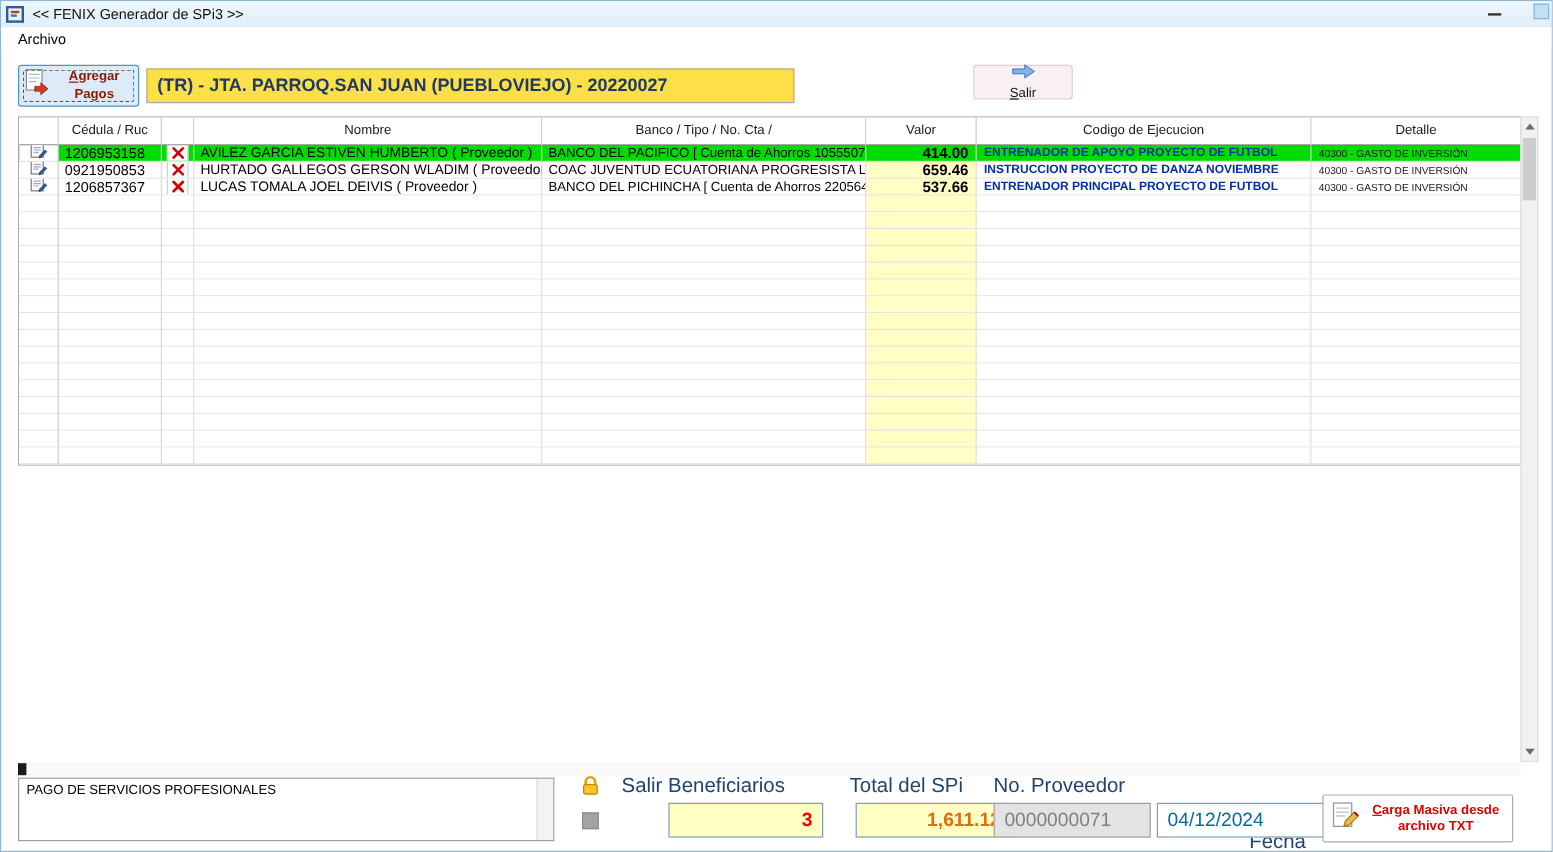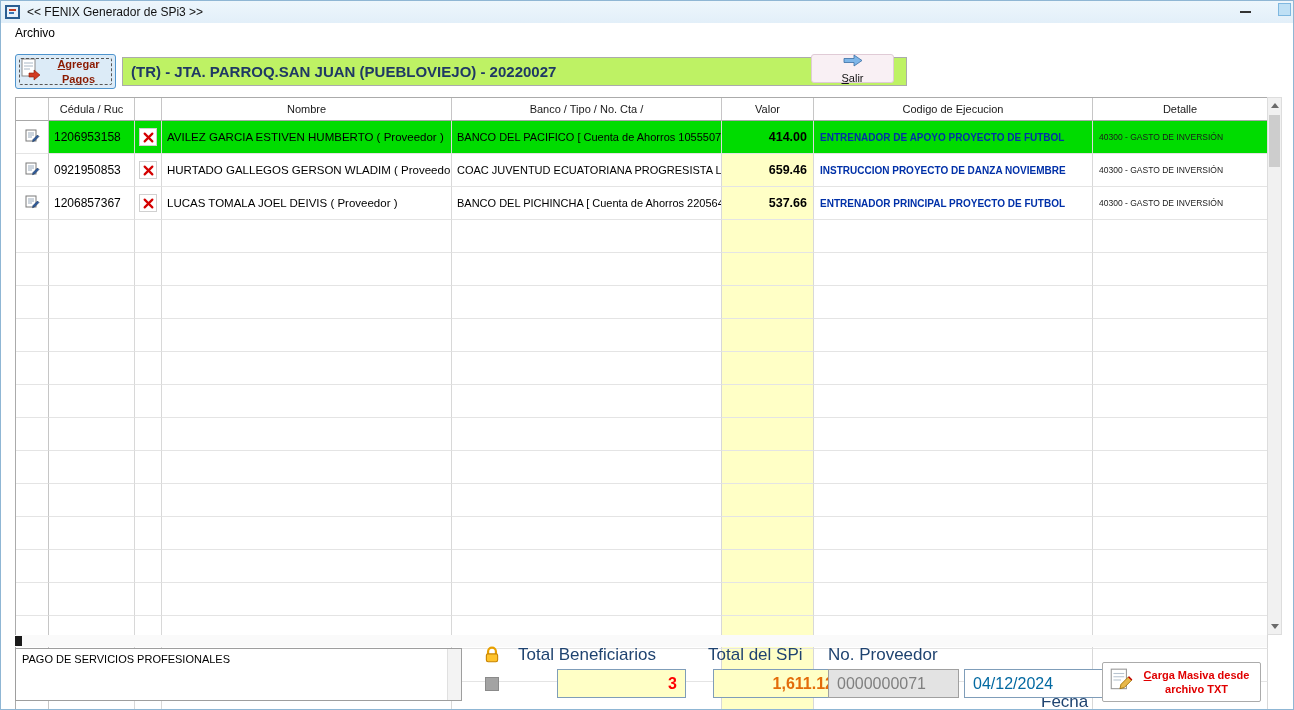--- a/index.html
+++ b/index.html
@@ -26,37 +26,37 @@
   .menubar{position:absolute;left:0;top:22px;width:100%;height:19px;background:#FFFFFF;
     display:flex;align-items:center;padding-left:10px;font-size:12px;}
   .menu-item{padding:1px 4px;}
   
   .btn{cursor:default;}
   .btn-agregar{position:absolute;left:14px;top:53px;width:101px;height:35px;
     background:#DCEBF7;border:1px solid #4F94CD;border-radius:3px;
     display:flex;align-items:center;gap:4px;padding:2px 4px;}
   .btn-agregar .focus-rect{position:absolute;inset:3px;border:1px dashed #555;border-radius:2px;pointer-events:none;}
   .btn-agregar .lbl{color:#8B1A00;font-weight:bold;font-size:11px;line-height:1.3;text-align:center;flex:1;}
-  .entity-input{position:absolute;left:121px;top:56px;width:785px;height:29px;
-    border:1px solid #ABABAB;background:#bef264;color:#1F3864;font-weight:bold;
+  .entity-input{position:absolute;left:121px;top:56px;width:540px;height:29px;
+    border:1px solid #ABABAB;background:#fde047;color:#1F3864;font-weight:bold;
     font-size:15px;padding:0 8px;font-family:"Liberation Sans",sans-serif;}
   .btn-salir{position:absolute;left:810px;top:53px;width:83px;height:29px;
     background:#F9F0F4;border:1px solid #E0CBD6;border-radius:3px;
     display:flex;flex-direction:column;align-items:center;justify-content:center;gap:1px;}
   .btn-salir .lbl{font-size:11px;color:#111;}
   .accel{display:block;white-space:pre-line;}
   .accel::first-letter{text-decoration:underline;}
   
   .grid{position:absolute;left:14px;top:96px;width:1252px;border:1px solid #ABABAB;background:#fff;}
   .g-row{display:grid;grid-template-columns:var(--cols);}
   .grid-header{height:23px;}
   .hcell{border-right:1px solid #C6C6C6;border-bottom:1px solid #A8A8A8;
     display:flex;align-items:center;justify-content:center;font-size:11px;color:#1A1A1A;
     overflow:hidden;white-space:nowrap;background:#fff;}
-  .row{height:33px;}
+  .row{height:14px;}
   .cell{border-right:1px solid var(--gridline);border-bottom:1px solid #E4E4E4;
     display:flex;align-items:center;overflow:hidden;white-space:nowrap;background:#fff;}
   .icon-cell{justify-content:center;border-right:1px solid #C6C6C6;}
   .x-cell{justify-content:center;}
   .x-btn{width:18px;height:18px;background:#fff;border:1px solid #D0D0D0;
     display:flex;align-items:center;justify-content:center;}
   .cedula-cell{font-size:12px;padding-left:5px;}
   .nombre-cell{font-size:11.5px;padding-left:5px;}
   .banco-cell{font-size:11px;padding-left:5px;}
   .valor-cell{justify-content:flex-end;padding-right:6px;font-weight:bold;font-size:12.5px;background:var(--yellow);}
@@ -429,21 +429,21 @@
   </div>
 
   <span class="lock">
     <svg width="18" height="18" viewBox="0 0 16 16">
       <path d="M4.5 7 V5 a3.5 3.5 0 0 1 7 0 V7" fill="none" stroke="#E8A000" stroke-width="2"></path>
       <rect x="3" y="7" width="10" height="7" rx="1.5" fill="#FFC32B" stroke="#C88400"></rect>
     </svg>
   </span>
   <span class="gray-square"></span>
 
-  <span class="f-label lbl-benef">Total Beneficiarios</span>
+  <span class="f-label lbl-benef">Salir Beneficiarios</span>
   <span class="f-label lbl-spi">Total del SPi</span>
   <span class="f-label lbl-ref">No. Proveedor</span>
   <span class="f-label lbl-fecha">Fecha</span>
 
   <div class="f-box box-benef">3</div>
   <div class="f-box box-spi">1,611.12</div>
   <div class="f-box box-ref">0000000071</div>
   <div class="f-box box-fecha">04/12/2024</div>
 
   <div class="btn btn-carga">

